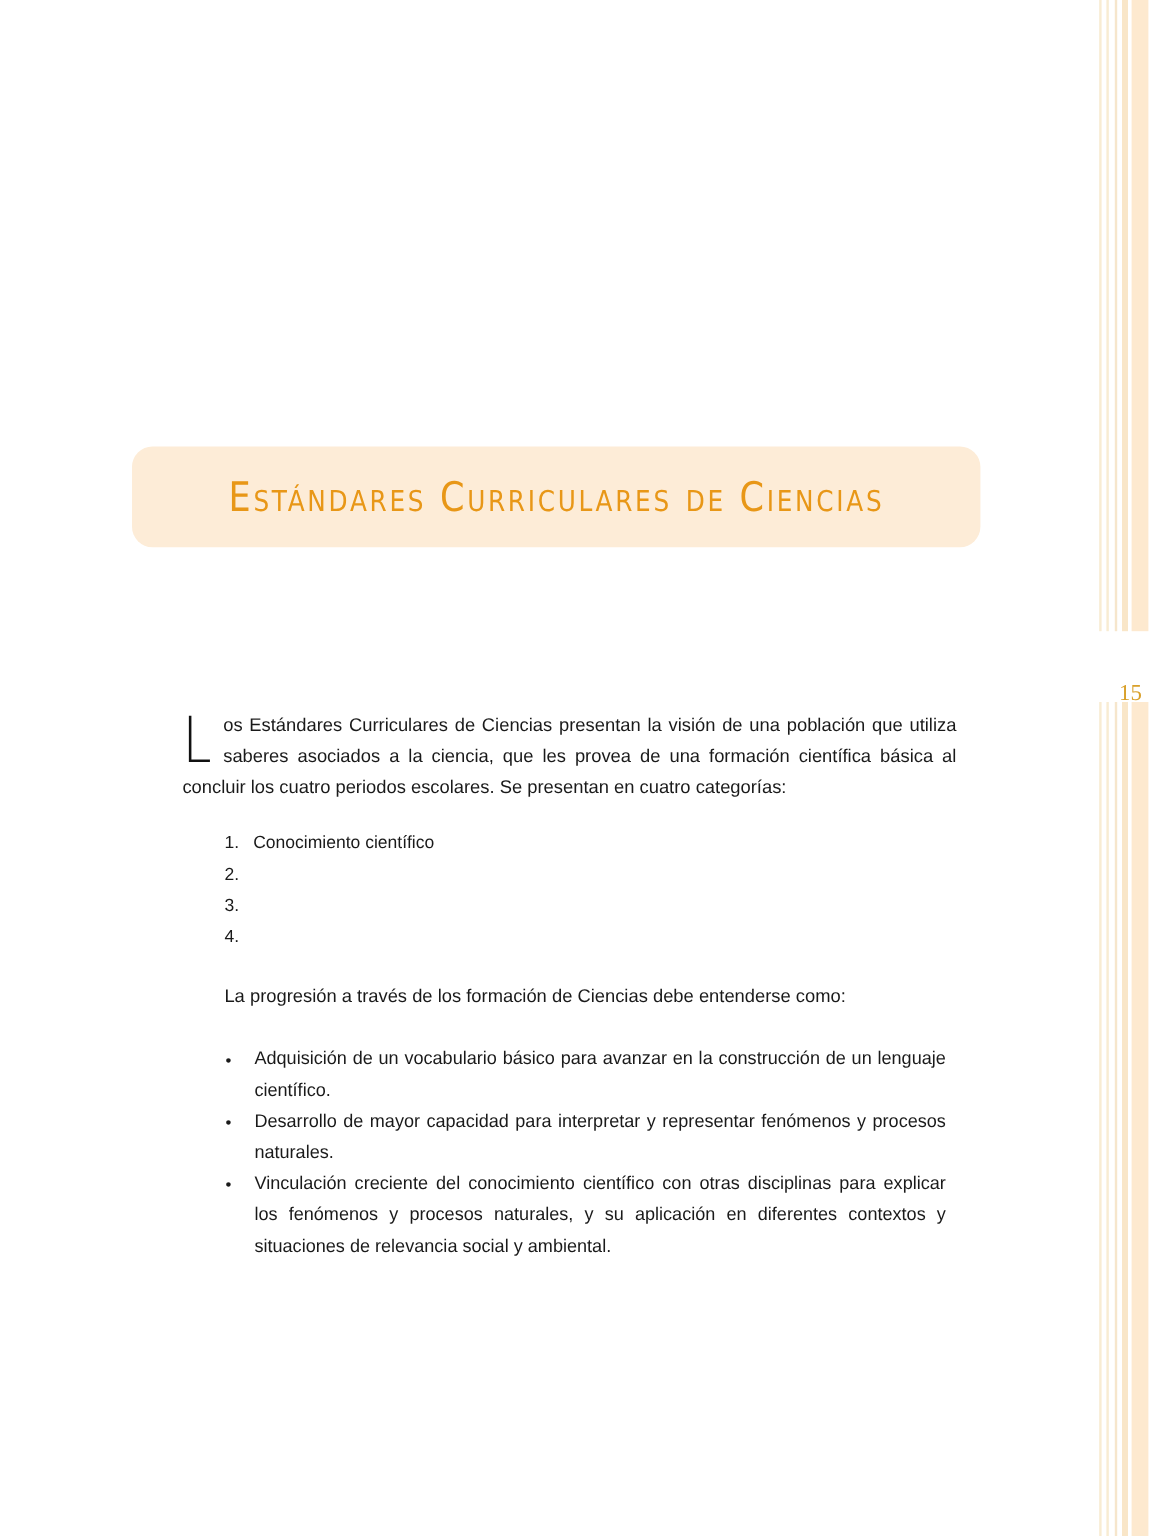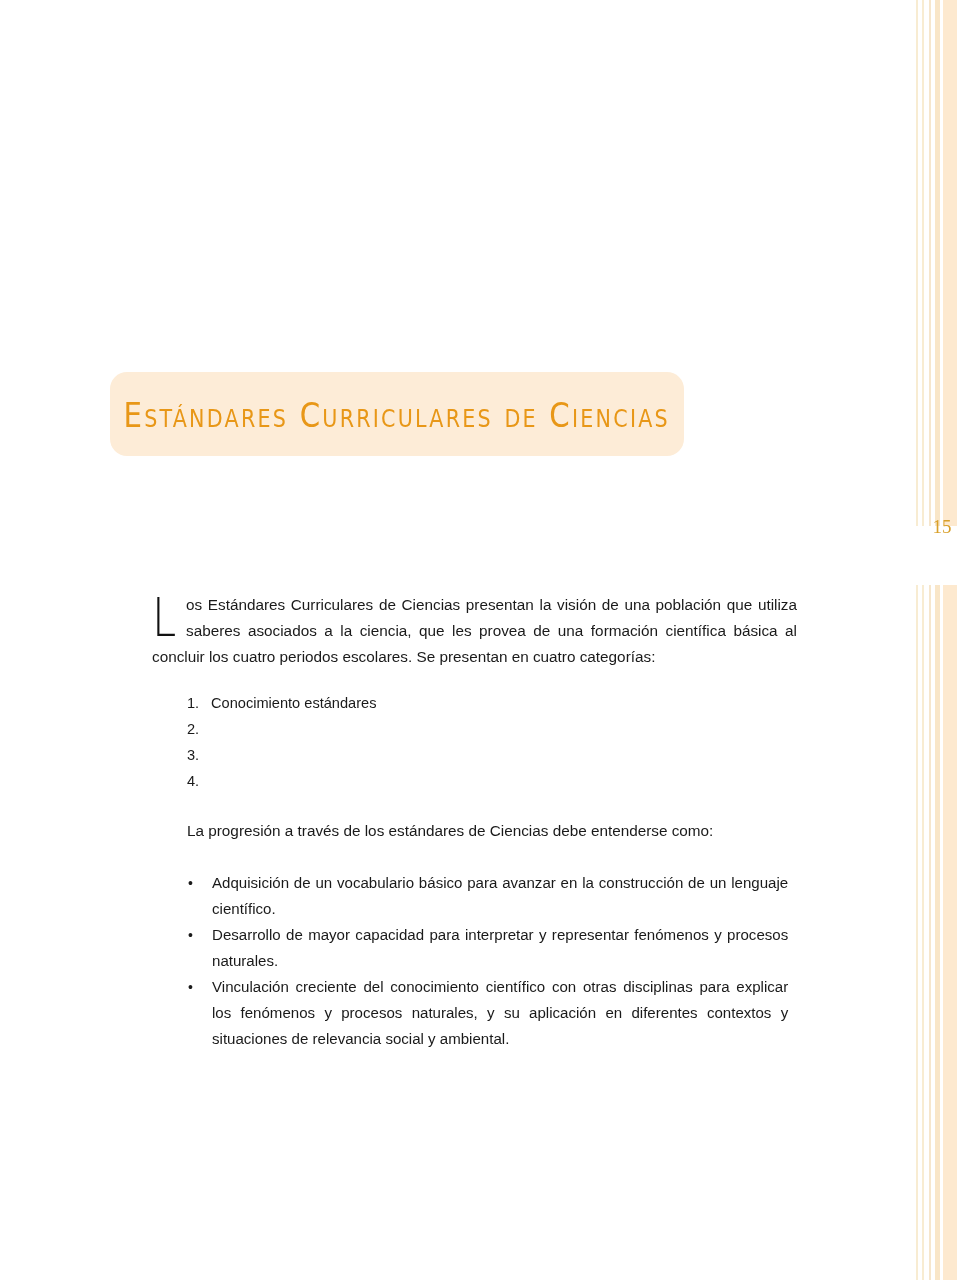--- a/index.html
+++ b/index.html
@@ -37,34 +37,34 @@
   }
   .s1 { left: 4px;  width: 2px; background: #f8ecd2; }
   .s2 { left: 10px; width: 2px; background: #f8ecd2; }
   .s3 { left: 17px; width: 2px; background: #f6e6cc; }
   .s4 { left: 23px; width: 5px; background: #f9e6c8; }
   .s5 { left: 31px; width: 14px; background: #fde9cf; }
 
   .page-number {
     position: absolute;
     left: 918px;
-    top: 516px;
+    top: 567px;
     width: 48px;
     text-align: center;
     font-family: "Liberation Serif", serif;
     font-size: 19px;
     color: #d9a02a;
   }
 
   
   .title-banner {
     position: absolute;
     left: 110px;
     top: 372px;
-    width: 574px;
+    width: 707px;
     height: 84px;
     background: #fdecd7;
     border-radius: 17px;
     display: flex;
     align-items: center;
     justify-content: center;
   }
   .title-text {
     font-family: "DejaVu Sans", sans-serif;
     font-variant: small-caps;
@@ -172,34 +172,34 @@
 </div>
 
 <div class="content">
   <p class="intro">
     <span class="dropcap">L</span><span>os Estándares Curriculares de Ciencias presentan la visión de una población que utiliza saberes asociados a la ciencia, que les provea de una formación científica básica al concluir los cuatro periodos escolares. Se presentan en cuatro categorías:</span>
   </p>
 
   <ol class="numbered">
     <li>
       <span class="num">1.</span>
-      <span>Conocimiento estándares</span>
+      <span>Conocimiento científico</span>
     </li>
     <li>
       <span class="num">2.</span>
     </li>
     <li>
       <span class="num">3.</span>
     </li>
     <li>
       <span class="num">4.</span>
     </li>
   </ol>
 
-  <p class="progression">La progresión a través de los estándares de Ciencias debe entenderse como:</p>
+  <p class="progression">La progresión a través de los formación de Ciencias debe entenderse como:</p>
 
   <ul class="bullets">
     <li>
       <span class="dot">•</span>
       <span class="txt">Adquisición de un vocabulario básico para avanzar en la construcción de un lenguaje científico.</span>
     </li>
     <li>
       <span class="dot">•</span>
       <span class="txt">Desarrollo de mayor capacidad para interpretar y representar fenómenos y procesos naturales.</span>
     </li>

